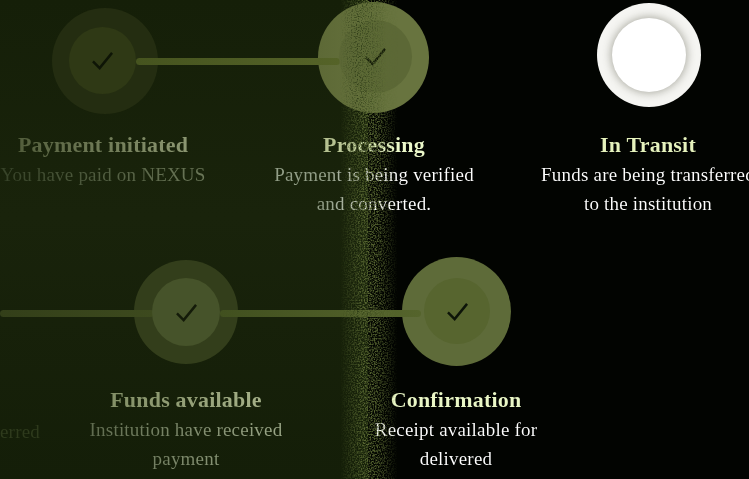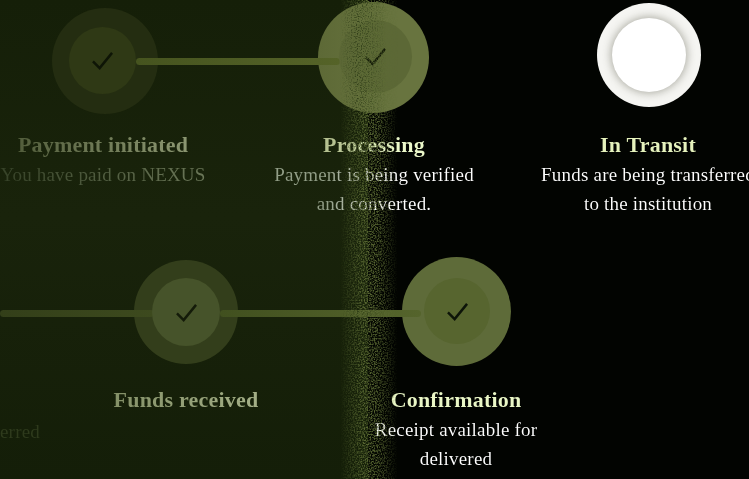--- a/index.html
+++ b/index.html
@@ -119,21 +119,25 @@
   </div>
 
   <div>
     <div class="ring r4"></div>
     <div class="disc d4">
       <svg class="check" viewBox="0 0 28 22">
         <path d="M4 12 L11 19 L24 3" fill="none" stroke="currentColor" stroke-width="2.6"></path>
       </svg>
     </div>
     <div class="text t4">
-      <div class="title">Funds received</div>
+      <div class="title">Funds available</div>
+      <div class="sub">
+        <div class="lines">Institution have received</div>
+        <div class="lines">payment</div>
+      </div>
     </div>
   </div>
 
   <div>
     <div class="ring r5"></div>
     <div class="disc d5">
       <svg class="check" viewBox="0 0 28 22">
         <path d="M4 12 L11 19 L24 3" fill="none" stroke="currentColor" stroke-width="2.6"></path>
       </svg>
     </div>

